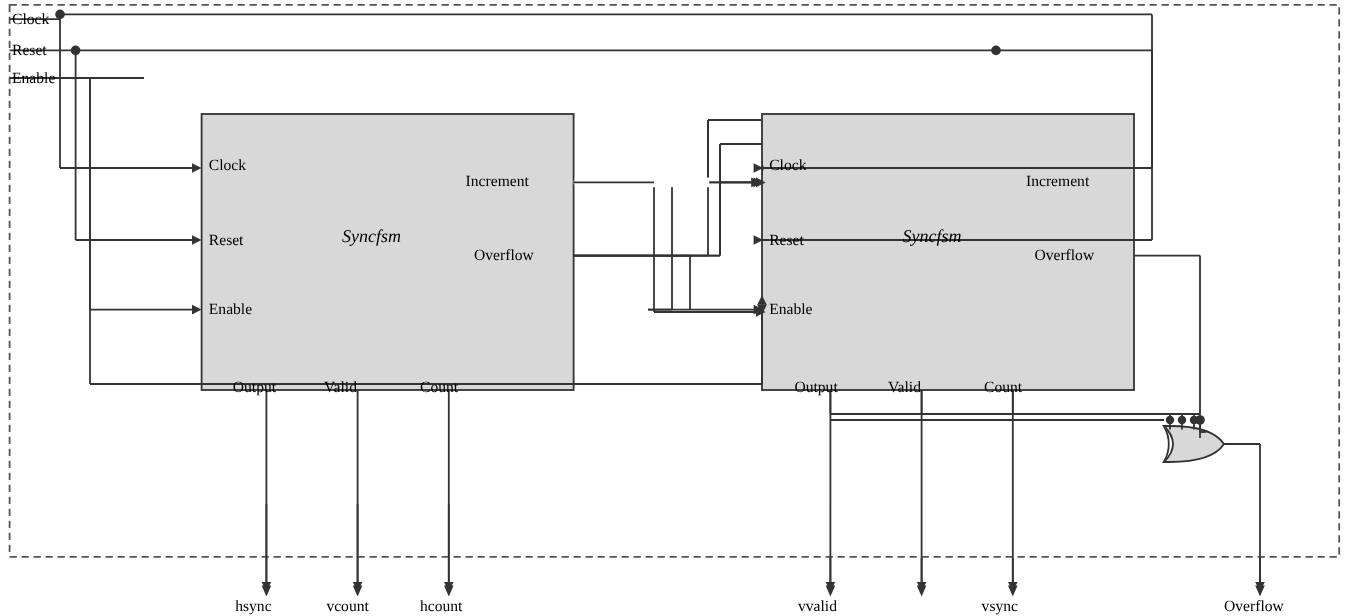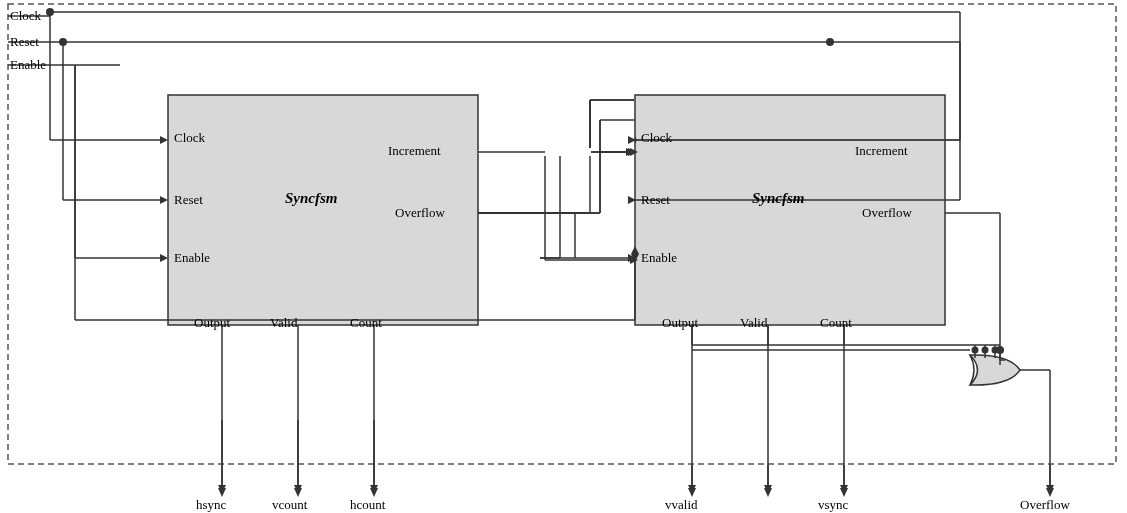--- a/index.html
+++ b/index.html
@@ -25,21 +25,20 @@
     }
     .label {
       position: absolute;
       font-family: 'Times New Roman', Times, serif;
       font-size: 13px;
       color: #000;
     }
     .italic-label {
       font-style: italic;
       font-size: 15px;
-      font-weight: bold;
     }
   </style>
 </head>
 <body>
 <div class="diagram-container">
 <svg xmlns="http://www.w3.org/2000/svg">
 
   <rect x="8" y="4" width="1108" height="460" fill="none" stroke="#555" stroke-width="1.5" stroke-dasharray="6,4"></rect>
 
   <rect x="168" y="95" width="310" height="230" fill="#d8d8d8" stroke="#333" stroke-width="1.5"></rect>

